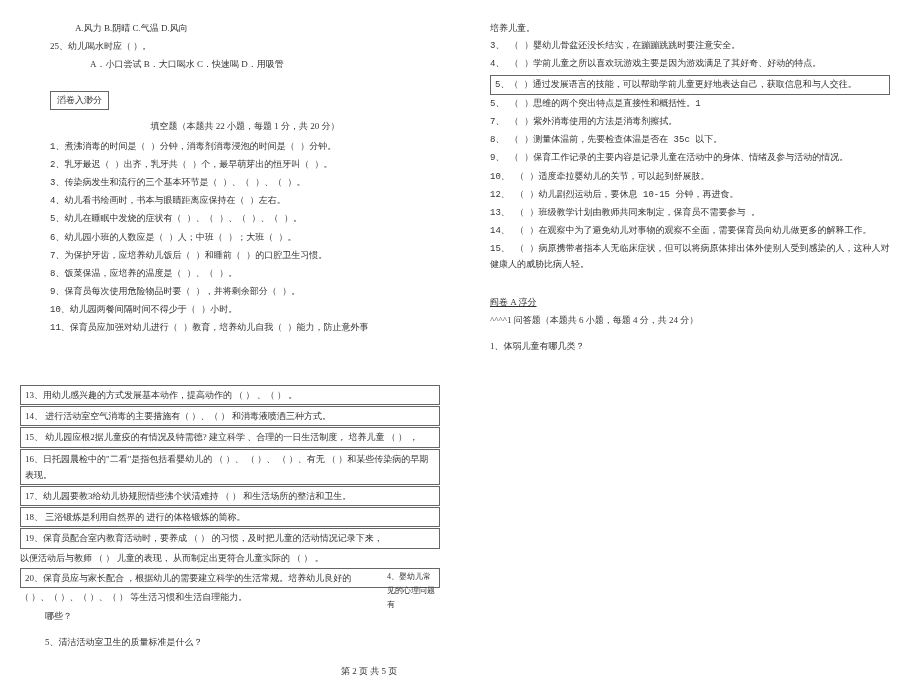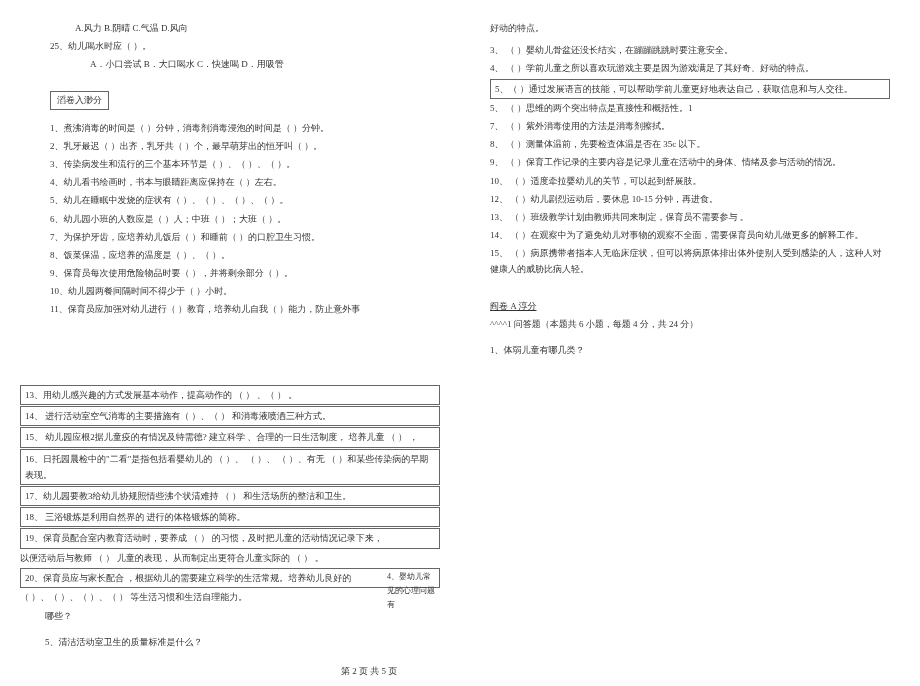--- a/index.html
+++ b/index.html
@@ -46,21 +46,21 @@
     .center {
       text-align: center;
       margin: 6px 0;
     }
     .boxed-row {
       border: 1px solid #666;
       padding: 1px 4px;
       margin: 1px 0;
     }
     .list-block {
-      margin-top: 6px;
+      font-family: Liberation Mono, monospace;
     }
     .footer {
       position: absolute;
       bottom: 8px;
       width: 738px;
       text-align: center;
       font-size: 9px;
       left: 0;
     }
     .lower-left {
@@ -86,20 +86,21 @@
 </head>
 <body>
 
 <div class="col col-left">
   <div class="line indent1">A.风力 B.阴晴 C.气温 D.风向</div>
   <div class="line">25、幼儿喝水时应（ ）。</div>
   <div class="line indent2">A．小口尝试 B．大口喝水 C．快速喝 D．用吸管</div>
 
   <div class="mid-gap"></div>
   <div class="section-box">滔卷入渺分</div>
+  <div class="center">填空题（本题共 22 小题，每题 1 分，共 20 分）</div>
 
   <div class="list-block">
     <div class="line">1、煮沸消毒的时间是（ ）分钟，消毒剂消毒浸泡的时间是（ ）分钟。</div>
     <div class="line">2、乳牙最迟（ ）出齐，乳牙共（ ）个，最早萌芽出的恒牙叫（ ）。</div>
     <div class="line">3、传染病发生和流行的三个基本环节是（ ）、（ ）、（ ）。</div>
     <div class="line">4、幼儿看书绘画时，书本与眼睛距离应保持在（ ）左右。</div>
     <div class="line">5、幼儿在睡眠中发烧的症状有（ ）、（ ）、（ ）、（ ）。</div>
     <div class="line">6、幼儿园小班的人数应是（ ）人；中班（ ）；大班（ ）。</div>
     <div class="line">7、为保护牙齿，应培养幼儿饭后（ ）和睡前（ ）的口腔卫生习惯。</div>
     <div class="line">8、饭菜保温，应培养的温度是（ ）、（ ）。</div>
@@ -122,21 +123,21 @@
     <span>20、保育员应与家长配合 ，根据幼儿的需要建立科学的生活常规。培养幼儿良好的</span>
     <span class="q-right-note">4、婴幼儿常见的心理问题有</span>
   </div>
   <div class="line">（  ）、（  ）、（  ）、（  ）    等生活习惯和生活自理能力。</div>
   <div class="line indent1 small-gap">哪些？</div>
   <div class="mid-gap"></div>
   <div class="line indent1">5、清洁活动室卫生的质量标准是什么？</div>
 </div>
 
 <div class="col col-right">
-  <div class="line">好动的特点。</div>
+  <div class="line">培养儿童。</div>
   <div class="list-block">
     <div class="line">3、 （  ）婴幼儿骨盆还没长结实，在蹦蹦跳跳时要注意安全。</div>
     <div class="line">4、 （  ）学前儿童之所以喜欢玩游戏主要是因为游戏满足了其好奇、好动的特点。</div>
     <div class="line boxed-row">5、（  ）通过发展语言的技能，可以帮助学前儿童更好地表达自己，获取信息和与人交往。</div>
     <div class="line">5、 （  ）思维的两个突出特点是直接性和概括性。1</div>
     <div class="line">7、 （  ）紫外消毒使用的方法是消毒剂擦拭。</div>
     <div class="line">8、 （  ）测量体温前，先要检查体温是否在 35c 以下。</div>
     <div class="line">9、 （  ）保育工作记录的主要内容是记录儿童在活动中的身体、情绪及参与活动的情况。</div>
     <div class="line">10、  （  ）适度牵拉婴幼儿的关节，可以起到舒展肢。</div>
     <div class="line">12、  （  ）幼儿剧烈运动后，要休息 10-15 分钟，再进食。</div>

